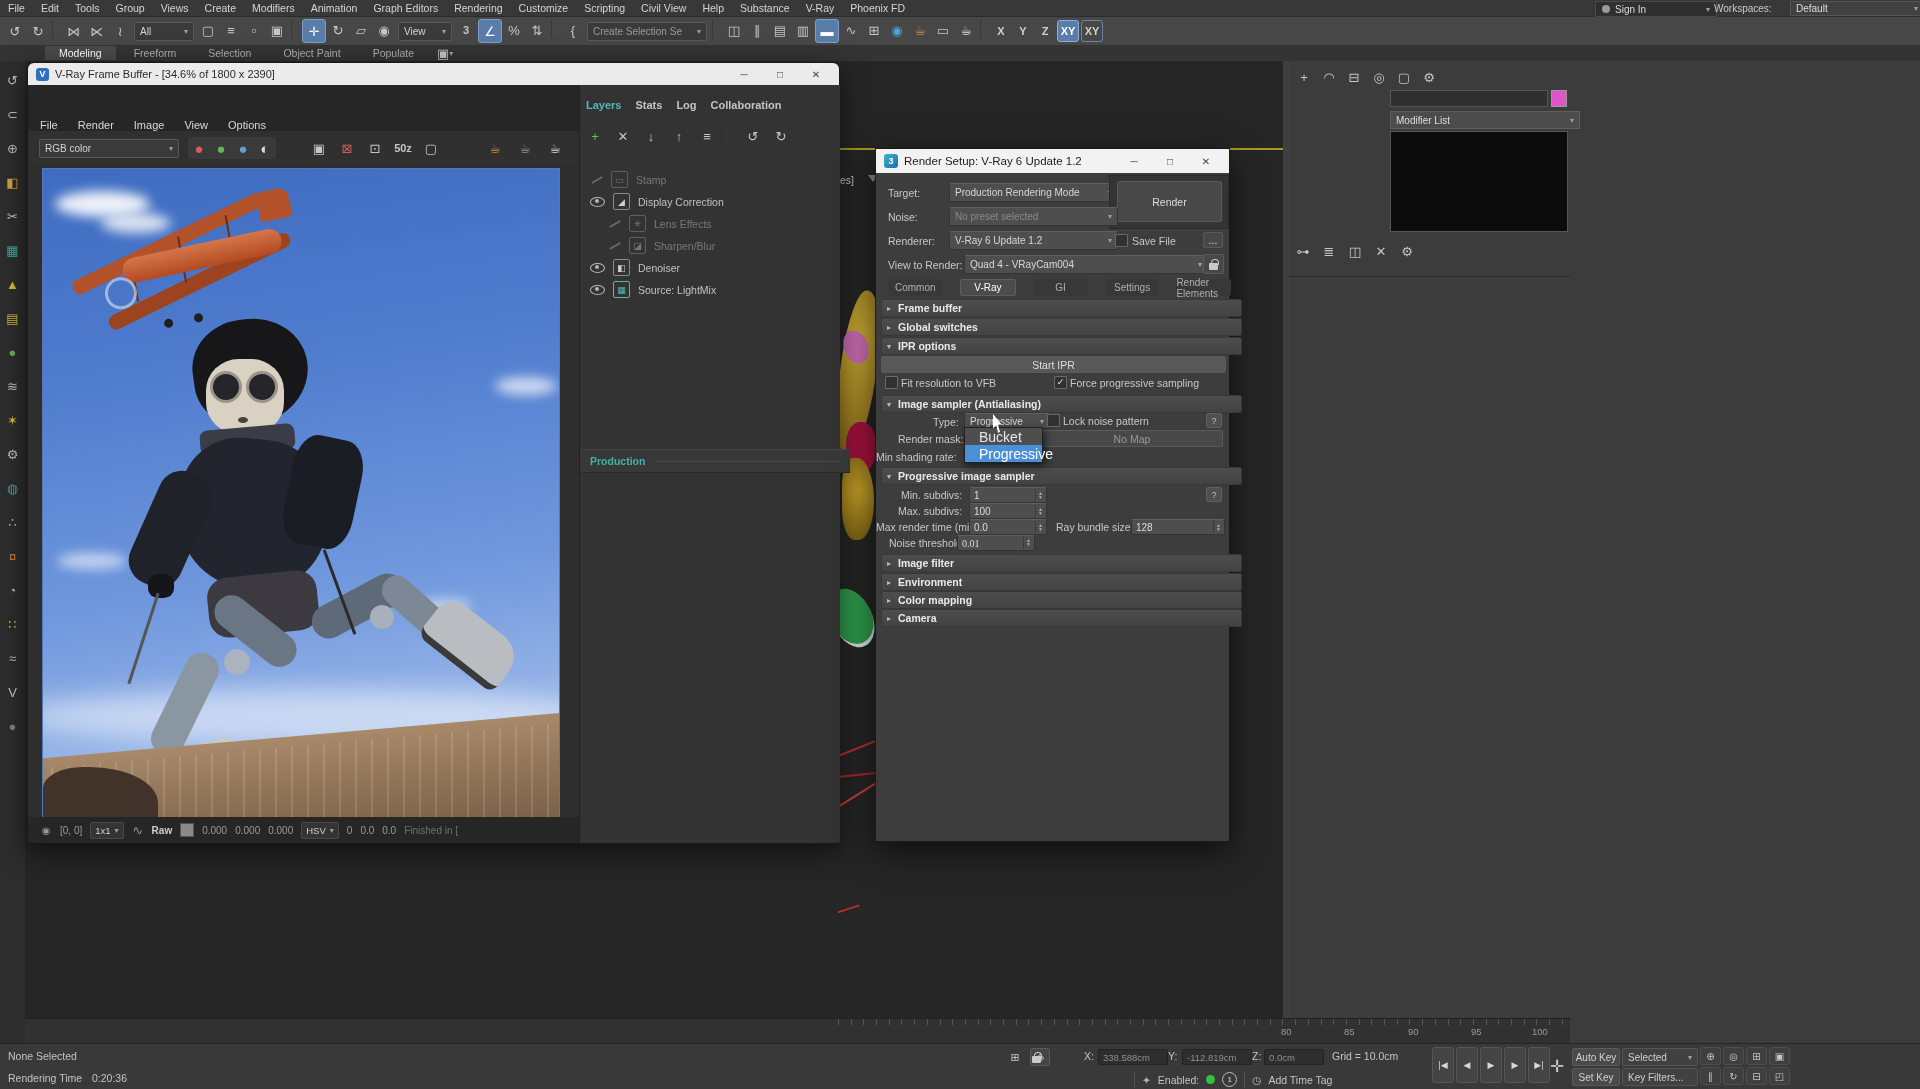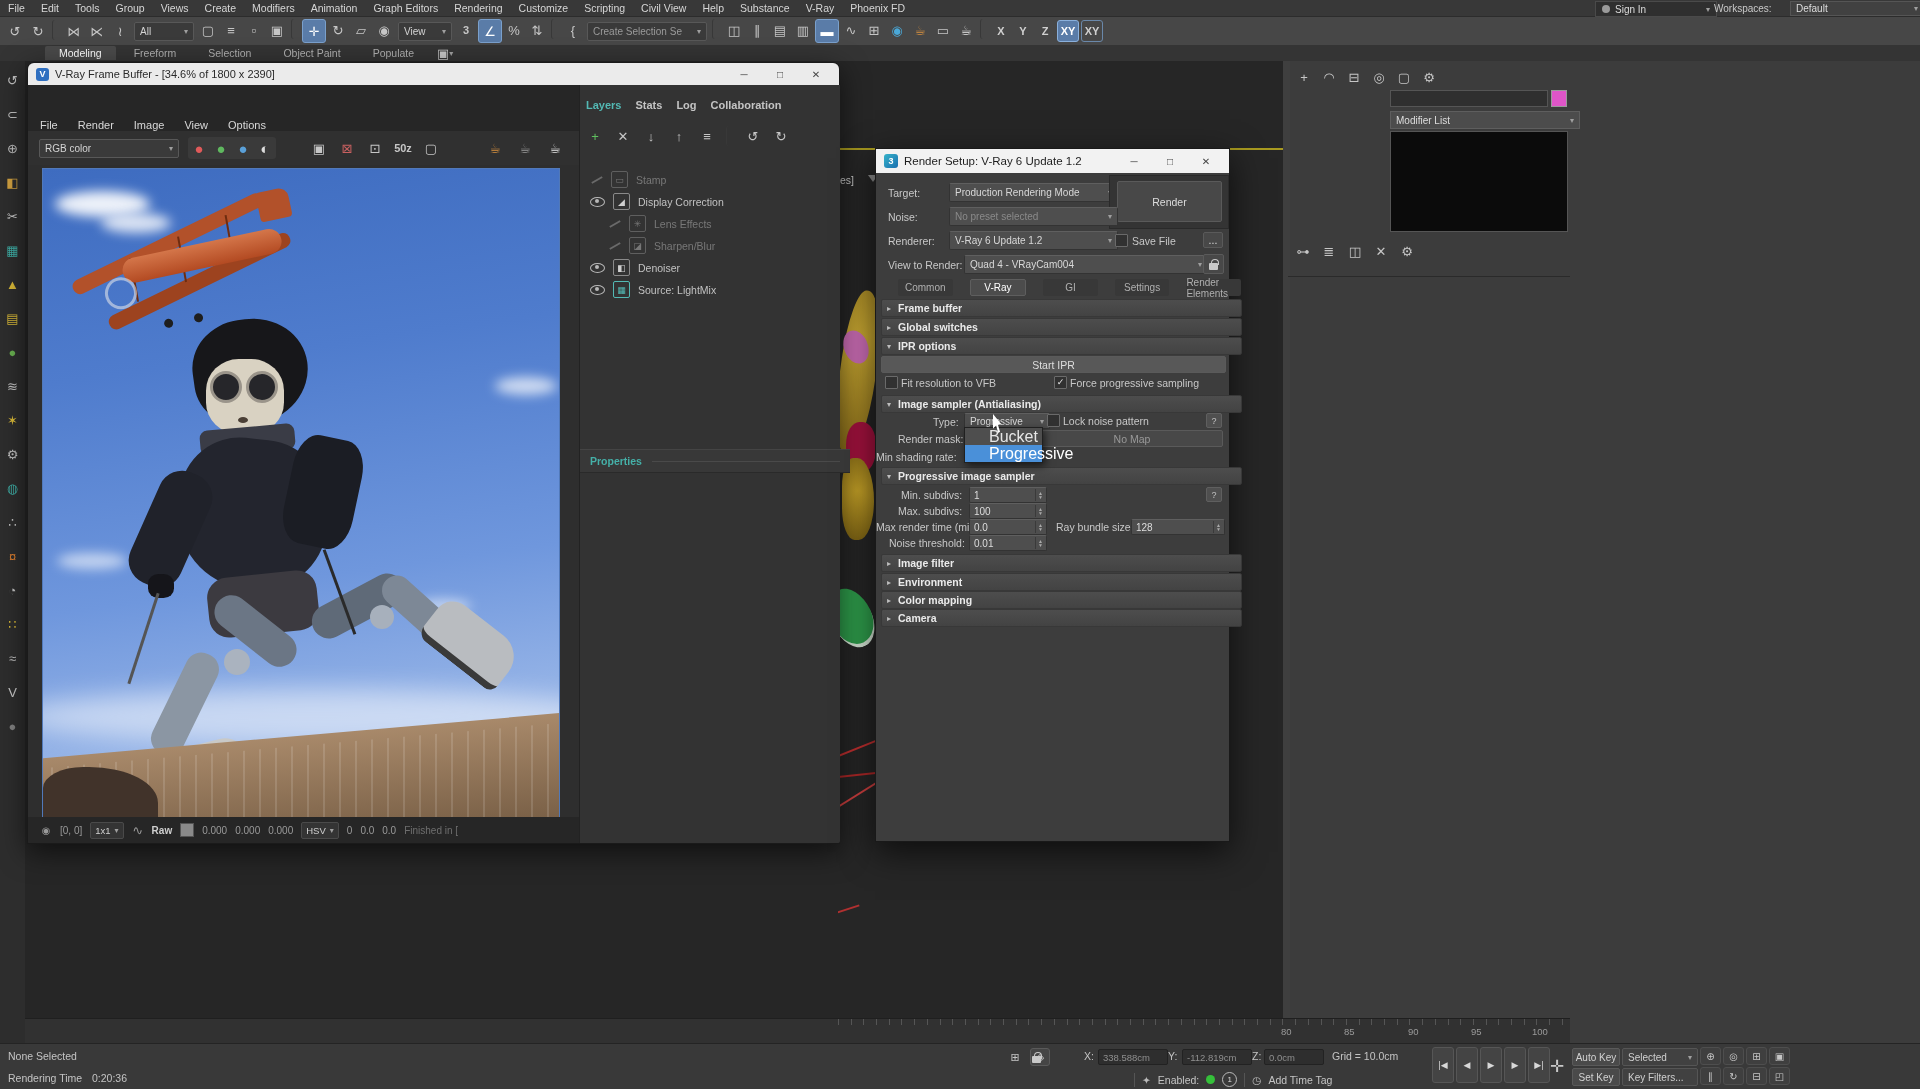--- a/index.html
+++ b/index.html
@@ -72,29 +72,29 @@
   
   #rs{position:absolute;left:875px;top:148px;width:353px;height:692px;background:#3d3d3d;border:1px solid #191919;box-shadow:0 10px 32px rgba(0,0,0,.65);}
   .rs-title{position:absolute;left:0;top:0;right:0;height:24px;background:#f2f2f2;display:flex;align-items:center;gap:6px;padding:0 8px;}
   .rs-title .t{font-size:11.5px;color:#1d1d1d;flex:1;}
   .rslogo{width:14px;height:14px;border-radius:3px;background:linear-gradient(135deg,#36b3c9,#1a6fb0);color:#fff;font-size:9px;font-weight:bold;display:flex;align-items:center;justify-content:center;}
   .rs-lab{position:absolute;font-size:10.5px;color:#c8c8c8;}
   .rs-dd{position:absolute;height:17px;background:#4e4e4e;border:1px solid #333;border-top-color:#5f5f5f;border-radius:2px;color:#d8d8d8;font-size:10px;display:flex;align-items:center;justify-content:space-between;padding:0 5px;}
   .rs-dd.ghost{color:#8a8a8a;}
   .rs-btn{position:absolute;background:#484848;border:1px solid #5a5a5a;border-radius:2px;color:#ddd;font-size:10.5px;display:flex;align-items:center;justify-content:center;}
   .cb{position:absolute;width:11px;height:11px;background:#313131;border:1px solid #6a6a6a;border-radius:1px;font-size:9px;color:#e8e8e8;display:flex;align-items:center;justify-content:center;line-height:1;}
-  .rs-tabs{position:absolute;left:22px;top:130px;width:343px;height:17px;display:flex;gap:17px;}
+  .rs-tabs{position:absolute;left:12px;top:130px;width:343px;height:17px;display:flex;gap:17px;}
   .rs-tab{flex:1;display:flex;align-items:center;justify-content:center;font-size:10px;color:#b0b0b0;background:#383838;border-radius:2px;}
   .rs-tab.on{background:#4c4c4c;border:1px solid #5e5e5e;color:#fff;}
   .roll{position:absolute;left:5px;width:343px;height:16px;background:linear-gradient(#4d4d4d,#434343);border:1px solid #383838;border-radius:2px;display:flex;align-items:center;padding-left:16px;font-size:10.5px;font-weight:bold;color:#eaeaea;}
   .roll .arr{position:absolute;left:5px;color:#bdbdbd;font-size:8px;font-weight:normal;}
   .spinf{position:absolute;height:14px;background:#4e4e4e;border:1px solid #333;border-top-color:#5f5f5f;border-radius:2px;color:#ddd;font-size:10px;display:flex;align-items:center;padding-left:4px;}
   .spin{position:absolute;right:1px;top:1px;bottom:1px;width:9px;border-left:1px solid #3a3a3a;display:flex;flex-direction:column;align-items:center;justify-content:center;color:#aaa;font-size:5px;line-height:4px;}
   .rs-popup{position:absolute;left:88px;top:278px;width:77px;background:#4e4e4e;border:1px solid #202020;box-shadow:2px 3px 8px rgba(0,0,0,.6);z-index:30;}
-  .opt{height:17px;display:flex;align-items:center;padding-left:24px;font-size:16px;color:#e6e6e6;}
+  .opt{height:17px;display:flex;align-items:center;padding-left:14px;font-size:14px;color:#e6e6e6;}
   .opt.sel{background:#4a90d9;color:#fff;}
   .qbtn{position:absolute;width:14px;height:13px;background:#4f4f4f;border:1px solid #5f5f5f;border-radius:2px;color:#c0c0c0;font-size:9px;display:flex;align-items:center;justify-content:center;}
   .mini-lock{position:relative;width:9px;height:7px;background:#c9c9c9;border-radius:1px;margin-top:4px;}
   .mini-lock::before{content:"";position:absolute;left:1.5px;top:-4px;width:6px;height:5px;border:1.5px solid #c9c9c9;border-bottom:none;border-radius:4px 4px 0 0;}
   
   .cp-tabs{position:absolute;left:1293px;top:66px;display:flex;gap:3px;}
   .cp-name{position:absolute;left:1390px;top:90px;width:156px;height:15px;background:#2f2f2f;border:1px solid #555;}
   .cp-swatch{position:absolute;left:1551px;top:90px;width:14px;height:15px;border:1px solid #999;}
   .cp-modlist{position:absolute;left:1390px;top:111px;width:178px;height:16px;background:#4c4c4c;border:1px solid #5e5e5e;display:flex;align-items:center;justify-content:space-between;padding:0 5px;font-size:10px;color:#ddd;}
   .cp-stack{position:absolute;left:1390px;top:131px;width:176px;height:99px;background:#0b0b0b;border:1px solid #555;}
@@ -431,21 +431,21 @@
       <span class="licon">◧</span>
       <span>Denoiser</span>
     </div>
     <div class="lrow" style="top:194px;">
       <span class="eye"></span>
       <span class="licon" style="color:#53b9b4;border-color:#53b9b4;">▦</span>
       <span>Source: LightMix</span>
     </div>
 
     <div class="props">
-      <span class="pl">Properties</span>
+      <span class="pl">Production</span>
       <span class="ln"></span>
     </div>
   </div>
 </div>
 
 <div id="rs">
   <div class="rs-title">
     <span class="rslogo">3</span>
     <span class="t">Render Setup: V-Ray 6 Update 1.2</span>
     <span class="winbtn">─</span>
@@ -572,21 +572,21 @@
   </div>
   <span class="rs-lab" style="left:180px;top:372px;">Ray bundle size:</span>
   <div class="spinf" style="left:255px;top:370px;width:88px;">
     <span>128</span>
     <span class="spin">
         <span>▲</span>
         <span>▼</span>
       </span>
   </div>
   <span class="rs-lab" style="left:13px;top:388px;">Noise threshold:</span>
-  <div class="spinf" style="left:93px;top:386px;width:72px;">
+  <div class="spinf" style="left:81px;top:386px;width:72px;font-family:Liberation Serif, serif;">
     <span>0.01</span>
     <span class="spin">
         <span>▲</span>
         <span>▼</span>
       </span>
   </div>
 
   <div class="roll" style="top:405px;">
     <span class="arr">▸</span>
     <span>Image filter</span>

